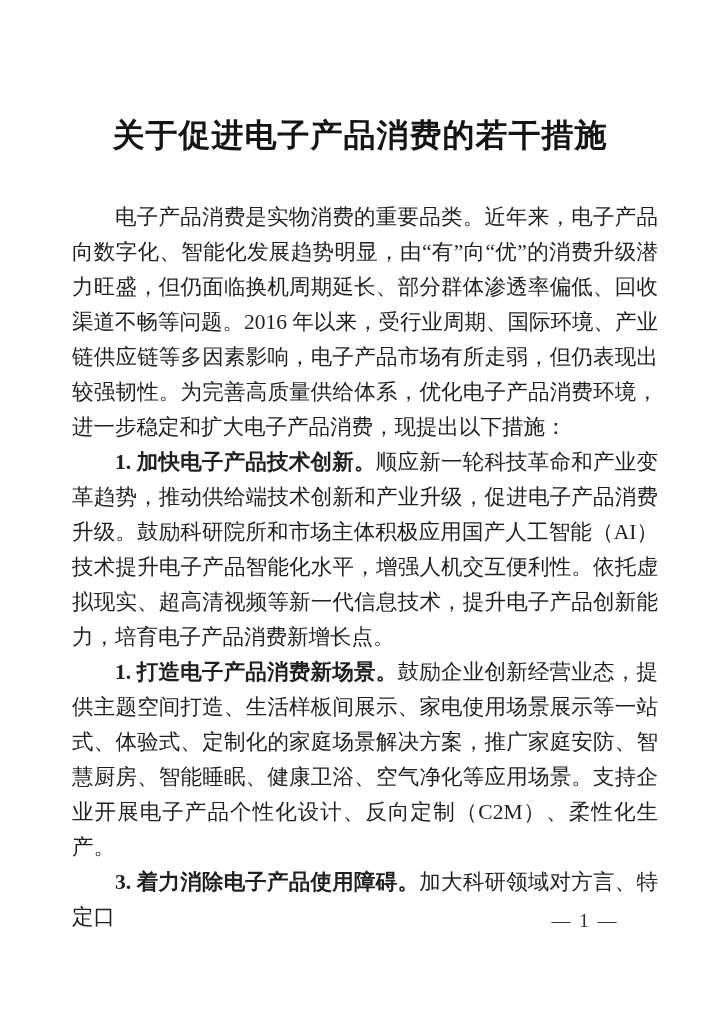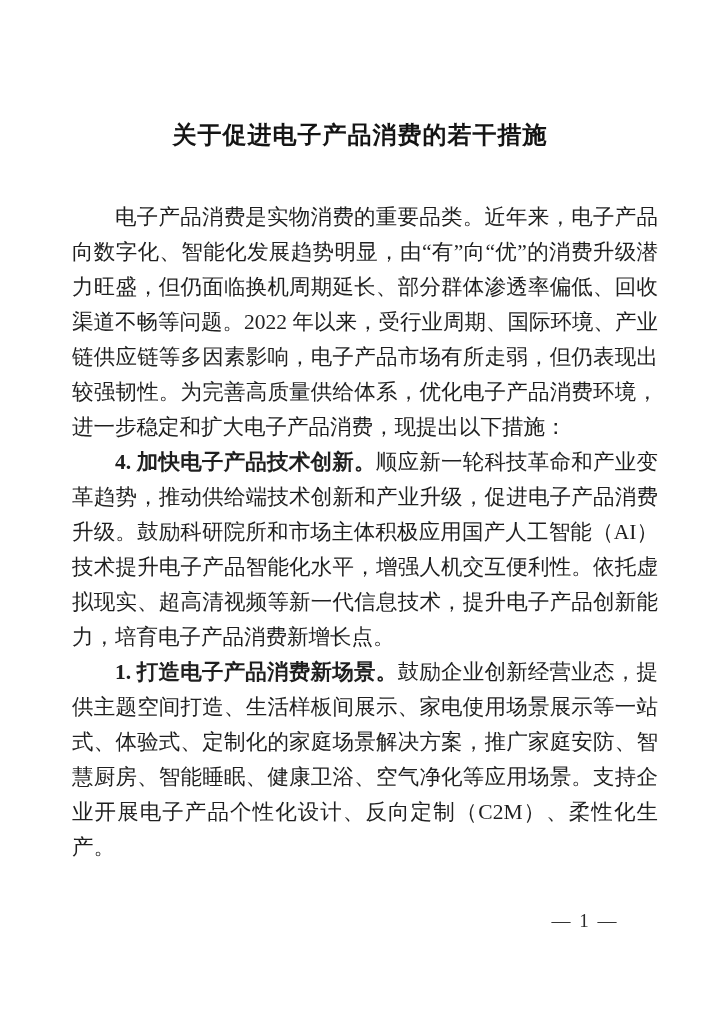--- a/index.html
+++ b/index.html
@@ -14,21 +14,21 @@
     margin: 0 auto;
     background: #ffffff;
     overflow: hidden;
     font-family: "Liberation Serif", "DejaVu Serif", serif;
     color: #1f1f1f;
   }
   .doc-title {
     margin: 0;
     padding: 118px 60px 0 60px;
     text-align: center;
-    font-size: 24px;
+    font-size: 32px;
     line-height: 34px;
     font-weight: bold;
     letter-spacing: 1px;
     color: #141414;
   }
   .doc-body {
     padding: 48px 62px 0 72px;
     font-size: 21.5px;
     line-height: 35px;
     text-align: justify;
@@ -63,25 +63,26 @@
 </style>
 </head>
 <body>
 
 <div class="page">
 
   <h1 class="doc-title">关于促进电子产品消费的若干措施</h1>
 
   <div class="doc-body">
 
-    <p class="para">电子产品消费是实物消费的重要品类。近年来，电子产品向数字化、智能化发展趋势明显，由“有”向“优”的消费升级潜力旺盛，但仍面临换机周期延长、部分群体渗透率偏低、回收渠道不畅等问题。2022 年以来，受行业周期、国际环境、产业链供应链等多因素影响，电子产品市场有所走弱，但仍表现出较强韧性。为完善高质量供给体系，优化电子产品消费环境，进一步稳定和扩大电子产品消费，现提出以下措施：</p>
+    <p class="para">电子产品消费是实物消费的重要品类。近年来，电子产品向数字化、智能化发展趋势明显，由“有”向“优”的消费升级潜力旺盛，但仍面临换机周期延长、部分群体渗透率偏低、回收渠道不畅等问题。2016 年以来，受行业周期、国际环境、产业链供应链等多因素影响，电子产品市场有所走弱，但仍表现出较强韧性。为完善高质量供给体系，优化电子产品消费环境，进一步稳定和扩大电子产品消费，现提出以下措施：</p>
 
 
-    <p class="para"><span class="item-lead">4. 加快电子产品技术创新。</span><span>顺应新一轮科技革命和产业变革趋势，推动供给端技术创新和产业升级，促进电子产品消费升级。鼓励科研院所和市场主体积极应用国产人工智能（AI）技术提升电子产品智能化水平，增强人机交互便利性。依托虚拟现实、超高清视频等新一代信息技术，提升电子产品创新能力，培育电子产品消费新增长点。</span></p>
+    <p class="para"><span class="item-lead">1. 加快电子产品技术创新。</span><span>顺应新一轮科技革命和产业变革趋势，推动供给端技术创新和产业升级，促进电子产品消费升级。鼓励科研院所和市场主体积极应用国产人工智能（AI）技术提升电子产品智能化水平，增强人机交互便利性。依托虚拟现实、超高清视频等新一代信息技术，提升电子产品创新能力，培育电子产品消费新增长点。</span></p>
 
     <p class="para"><span class="item-lead">1. 打造电子产品消费新场景。</span><span>鼓励企业创新经营业态，提供主题空间打造、生活样板间展示、家电使用场景展示等一站式、体验式、定制化的家庭场景解决方案，推广家庭安防、智慧厨房、智能睡眠、健康卫浴、空气净化等应用场景。支持企业开展电子产品个性化设计、反向定制（C2M）、柔性化生产。</span></p>
 
+    <p class="para"><span class="item-lead">3. 着力消除电子产品使用障碍。</span><span>加大科研领域对方言、特定口</span></p>
 
   </div>
 
   <div class="page-number">— 1 —</div>
 
 </div>
 
 </body></html>

